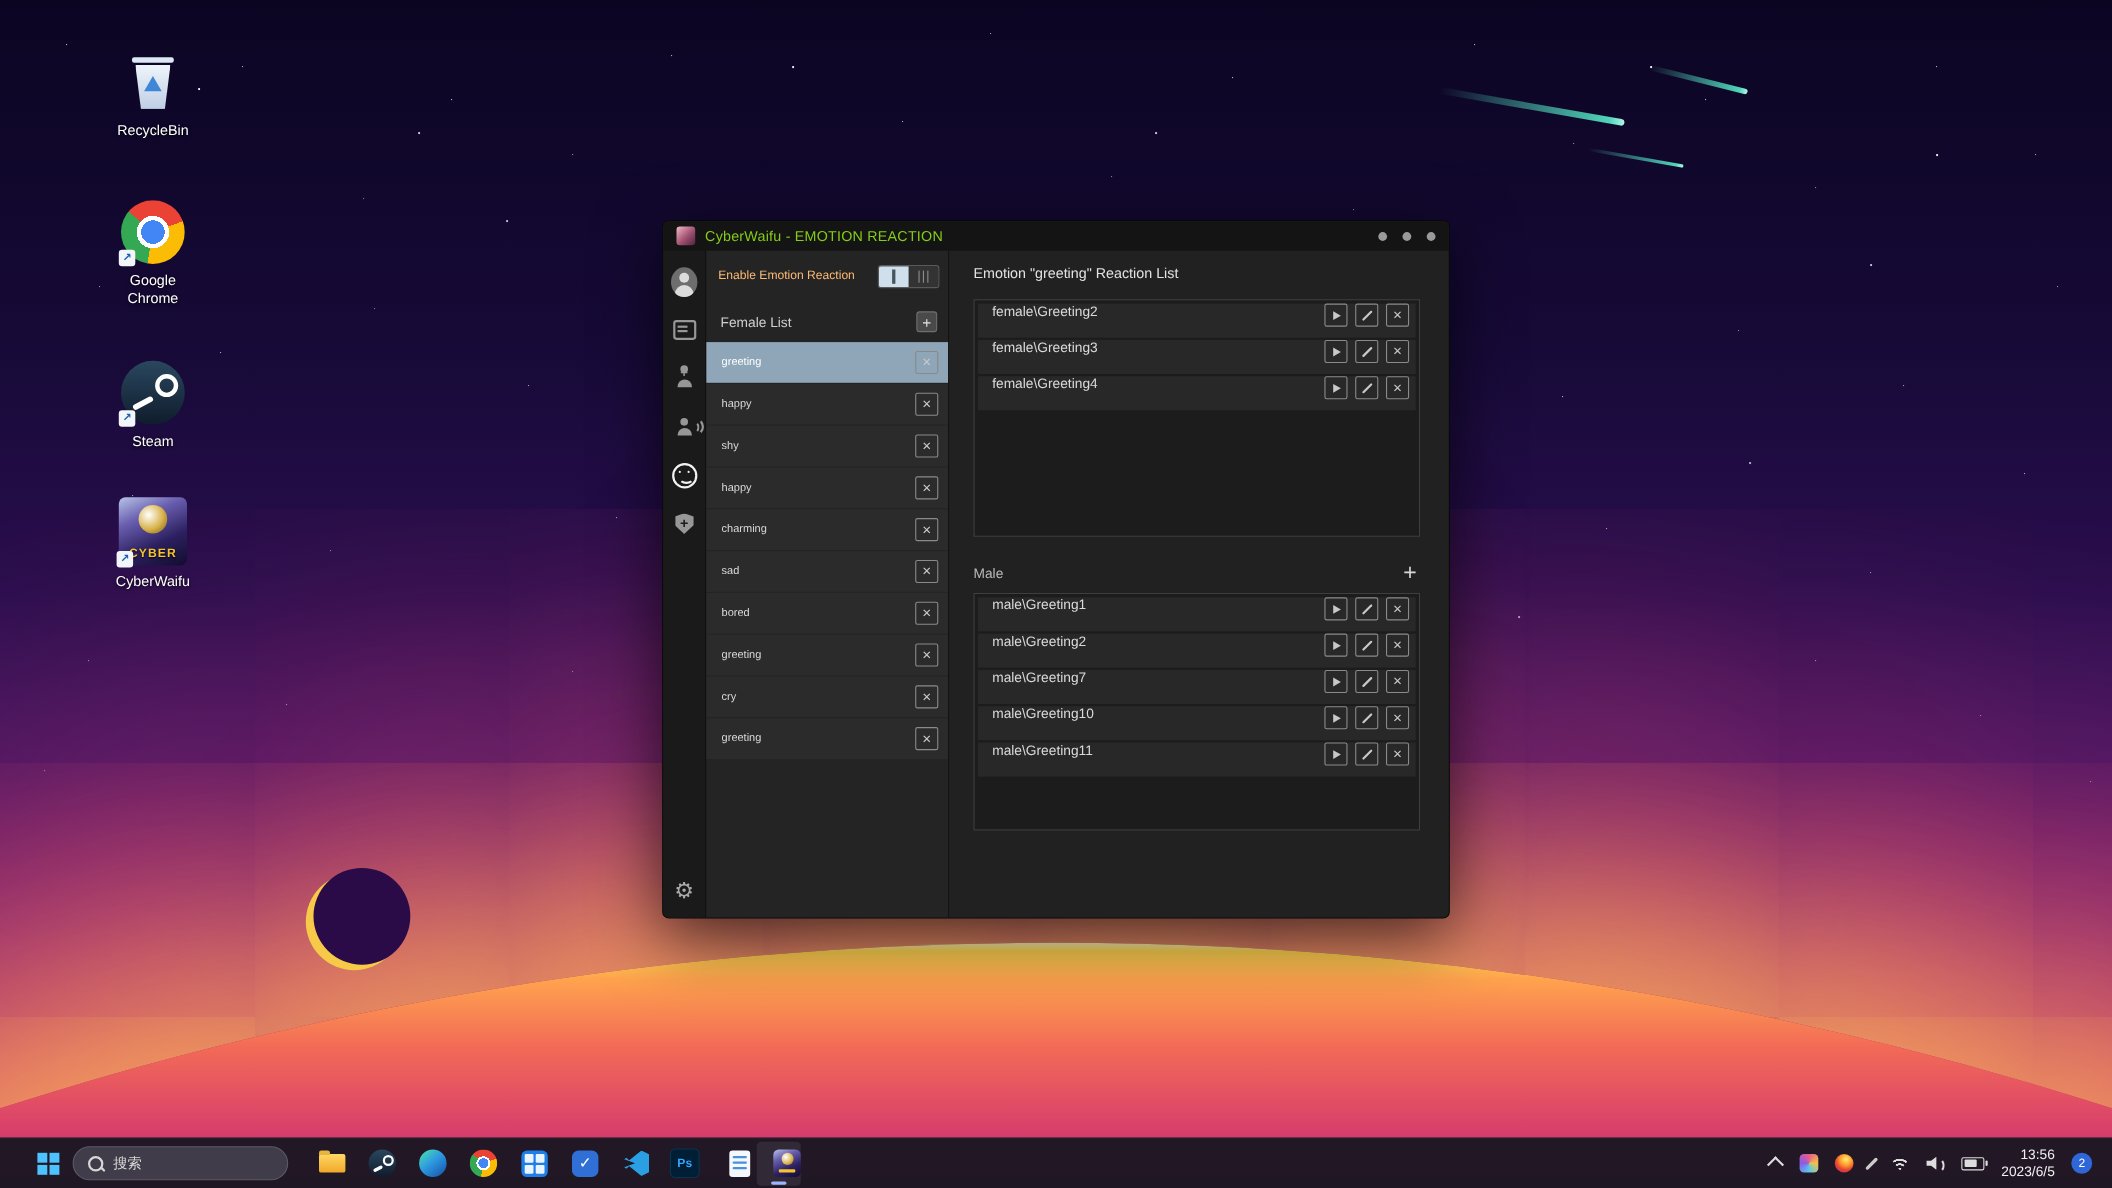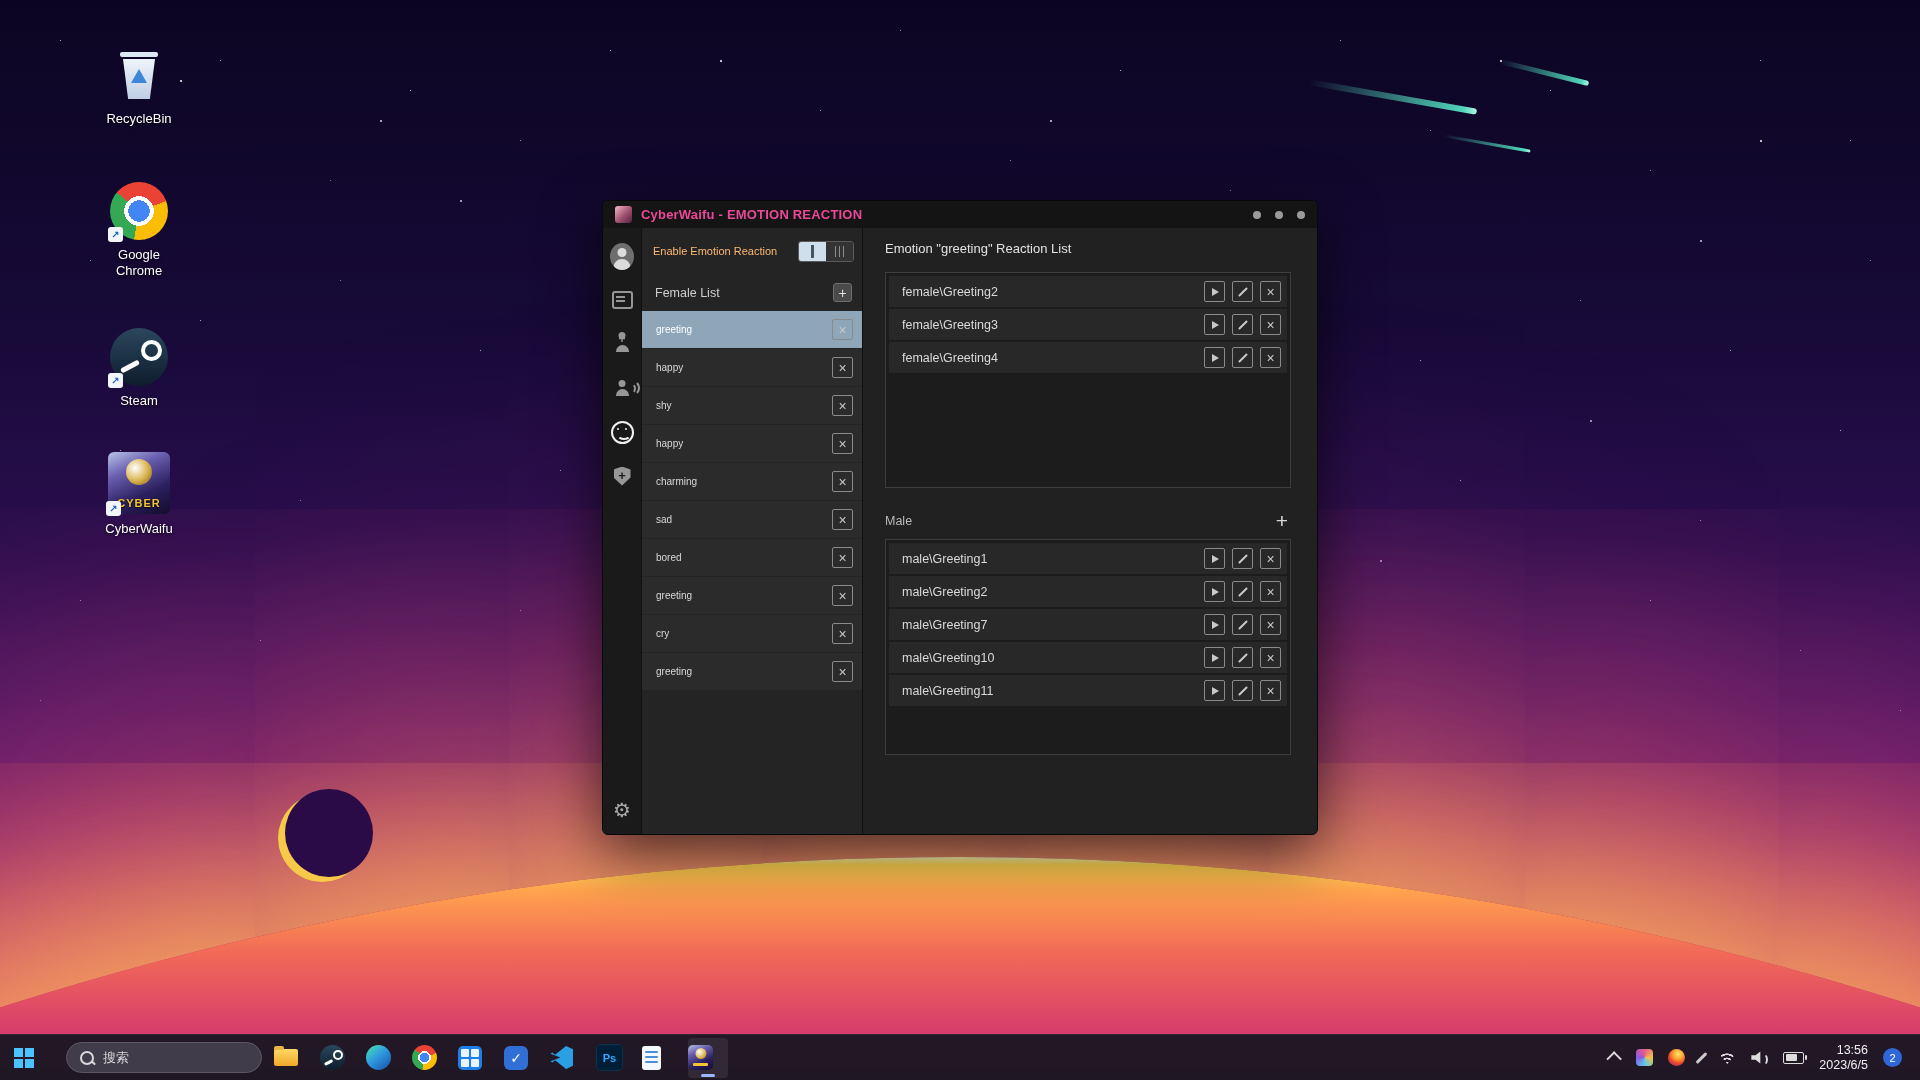--- a/index.html
+++ b/index.html
@@ -68,21 +68,21 @@
   .cw-helmet{position:absolute;top:7px;left:50%;transform:translateX(-50%);width:26px;height:26px;border-radius:50%;
     background:radial-gradient(circle at 35% 35%,#fff,#d8b24a 55%,#7a5a18)}
   .cw-word{font-size:11px;font-weight:bold;color:#f4c430;letter-spacing:1px;text-shadow:0 1px 2px #000;position:relative}
 
   
   .app-window{position:absolute;left:602px;top:200px;width:714px;height:633px;z-index:20;
     background:#222;border:1px solid #080808;border-radius:6px;overflow:hidden;display:flex;flex-direction:column;
     box-shadow:0 18px 60px rgba(0,0,0,.65)}
   .titlebar{height:27px;background:#141414;display:flex;align-items:center;gap:9px;padding:0 12px;flex:0 0 auto}
   .app-icon{width:17px;height:17px;border-radius:3px;background:linear-gradient(135deg,#f2b9c6 0%,#a05070 55%,#4e2340 100%)}
-  .titlebar-title{font-size:13px;font-weight:bold;color:#ec4899;letter-spacing:.2px}
+  .titlebar-title{font-size:13px;font-weight:normal;color:#84cc16;letter-spacing:.2px}
   .titlebar-controls{margin-left:auto;display:flex;gap:14px;align-items:center}
   .win-dot{width:8px;height:8px;border-radius:50%;background:#9a9a9a;border:none;padding:0}
   .window-body{flex:1;display:flex;min-height:0}
 
   .icon-rail{width:38px;background:#1a1a1a;display:flex;flex-direction:column;align-items:center;padding:16px 0 12px;gap:20px;box-sizing:border-box}
   .rail-icon{width:24px;height:24px;display:flex;align-items:center;justify-content:center;position:relative}
   .avatar-circle{width:27px;height:27px;border-radius:50%;background:#6e6e6e;position:relative;overflow:hidden}
   .avatar-circle::before{content:"";position:absolute;left:50%;top:5px;transform:translateX(-50%);width:9px;height:9px;border-radius:50%;background:#dcdcdc}
   .avatar-circle::after{content:"";position:absolute;left:50%;top:16px;transform:translateX(-50%);width:17px;height:11px;border-radius:9px 9px 0 0;background:#dcdcdc}
   .chat-glyph{width:17px;height:14px;border:2px solid #979797;border-radius:3px;position:relative}
@@ -125,30 +125,30 @@
   .play-glyph{width:0;height:0;border-left:7px solid #c8c8c8;border-top:4.5px solid transparent;border-bottom:4.5px solid transparent;margin-left:2px}
   .edit-glyph{width:12px;height:2px;background:#c8c8c8;border-radius:1px;transform:rotate(-45deg)}
 
   .right-panel{flex:1;background:#212121;padding:13px 26px 0 22px;display:flex;flex-direction:column;box-sizing:border-box}
   .panel-title{font-size:13px;color:#e2e2e2;margin-bottom:16px}
   .section-header{display:flex;align-items:center;justify-content:space-between;margin-bottom:8px}
   .section-label{font-size:12.5px;color:#b9b9b9}
   .plus-btn{background:none;border:none;color:#d6d6d6;padding:0 3px;line-height:1}
   .plus-btn::before{content:"+";font-size:21px;font-weight:300}
   .reaction-box{border:1px solid #3e3e3e;background:#1c1c1c;height:216px;padding:3px;box-sizing:border-box;overflow:hidden}
-  .reaction-row{height:31px;margin-bottom:2px;background:#282828;display:flex;align-items:center;padding:0 6px 0 13px;gap:16px}
+  .reaction-row{height:31px;margin-bottom:2px;background:#282828;display:flex;align-items:flex-start;padding:0 6px 0 13px;gap:16px}
   .reaction-path{flex:1;font-size:12.5px;color:#dadada}
   .row-btns{display:flex;gap:7px}
   .section-gap{height:22px;flex:0 0 auto}
 
   
   .taskbar{position:absolute;left:0;bottom:0;width:1920px;height:46px;z-index:50;
     background:rgba(26,22,34,.96);border-top:1px solid rgba(255,255,255,.06);
     display:flex;align-items:center;padding:0 14px;box-sizing:border-box;gap:6px}
-  .task-app{width:40px;height:40px;border-radius:4px;display:flex;align-items:center;justify-content:flex-start;position:relative;flex:0 0 auto}
+  .task-app{width:40px;height:40px;border-radius:4px;display:flex;align-items:center;justify-content:flex-end;position:relative;flex:0 0 auto}
   .task-app.active{background:rgba(255,255,255,.08)}
   .task-app.active::after{content:"";position:absolute;bottom:1px;left:50%;transform:translateX(-50%);width:14px;height:3px;border-radius:2px;background:#9ab6ff}
   .win-logo{display:grid;grid-template-columns:9px 9px;grid-template-rows:9px 9px;gap:2px}
   .win-logo i{background:#4cc2ff}
   .search-pill{display:flex;align-items:center;gap:9px;width:196px;height:31px;border-radius:16px;
     background:#403c4a;border:1px solid #5c5766;padding:0 13px;box-sizing:border-box;margin:0 6px;flex:0 0 auto}
   .mag-icon{width:10px;height:10px;border:2px solid #d8d8d8;border-radius:50%;position:relative;flex:0 0 auto}
   .mag-icon::after{content:"";position:absolute;left:9px;top:9px;width:5px;height:2px;background:#d8d8d8;border-radius:1px;transform:rotate(45deg)}
   .search-text{font-size:13px;color:#d8d8d8}
   .folder-icon{width:24px;height:17px;background:linear-gradient(#ffd867,#f0a828);border-radius:2px;position:relative}

